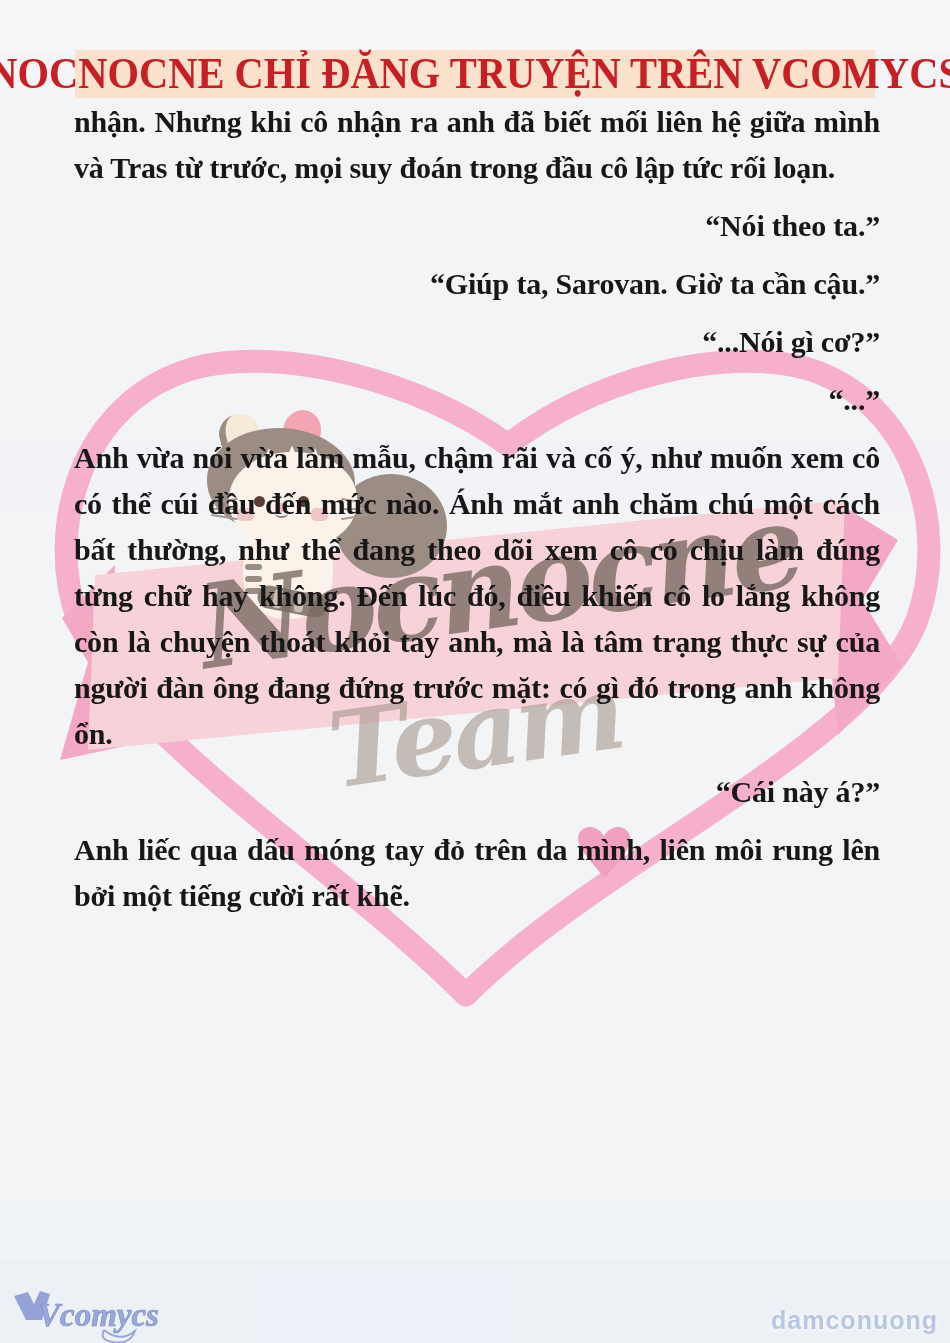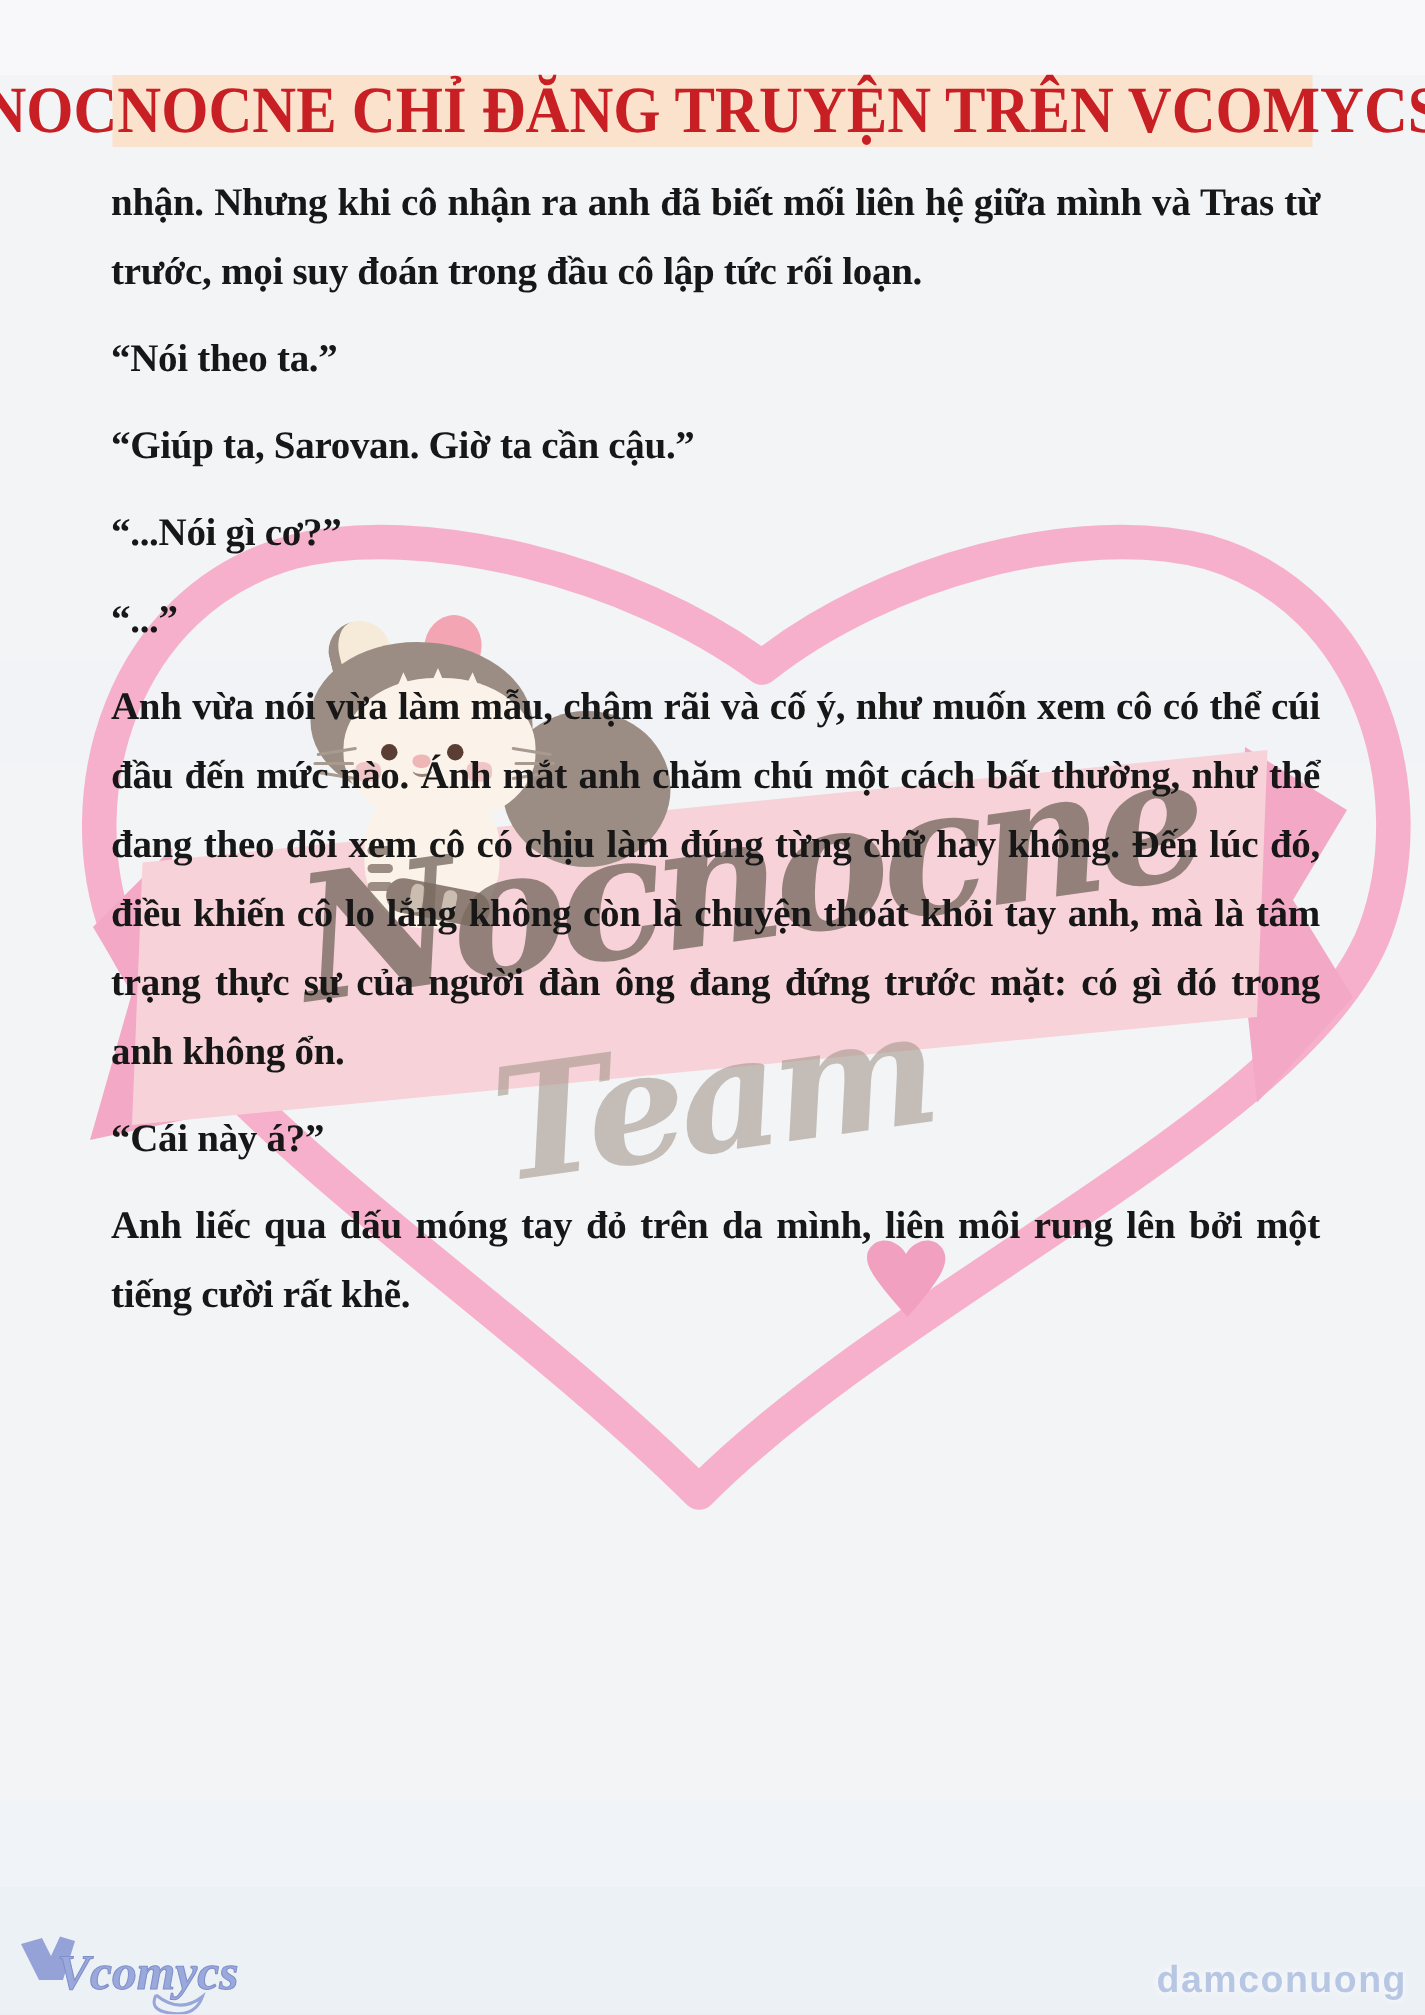--- a/index.html
+++ b/index.html
@@ -59,25 +59,25 @@
     color:rgba(168,153,142,0.62);transform:rotate(-8deg);transform-origin:0 50%;}
 
   
   .header-band{position:absolute;left:75px;top:50px;width:800px;height:48px;z-index:6;
     background:#fbe2cc;display:flex;align-items:center;justify-content:center;}
   .header-band span{
     color:#c81f25;font-weight:bold;font-size:44px;white-space:nowrap;
     transform:scaleX(0.92);letter-spacing:0px;line-height:48px;}
 
   
-  .content{position:absolute;left:74px;top:112px;width:806px;z-index:5;
-    color:#171717;font-weight:bold;font-size:26px;line-height:46px;letter-spacing:-0.2px;}
+  .content{position:absolute;left:74px;top:99px;width:806px;z-index:5;
+    color:#171717;font-weight:bold;font-size:30px;line-height:46px;letter-spacing:-0.2px;}
   .content p{margin:0 0 12px 0;}
   .content p.j{text-align:justify;}
-  .content p.l{text-align:left;}
+  .content p.l{text-align:right;}
 
   
   .logo{position:absolute;left:12px;top:1290px;z-index:6;}
   .credit{position:absolute;right:12px;top:1306px;z-index:6;
     font-family:"Liberation Sans","DejaVu Sans",sans-serif;font-weight:bold;
     font-size:25px;letter-spacing:1px;color:#b7c6e3;
     text-shadow:0 0 6px rgba(255,255,255,0.95);margin-left:12px;}
 </style>
 </head>
 <body>

